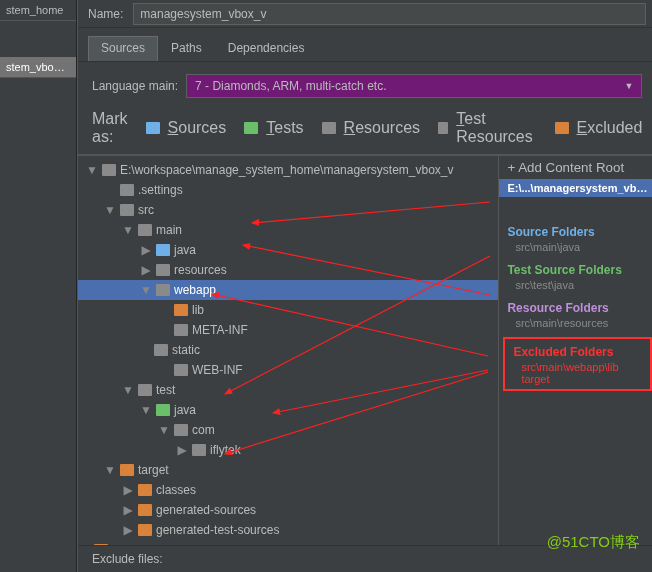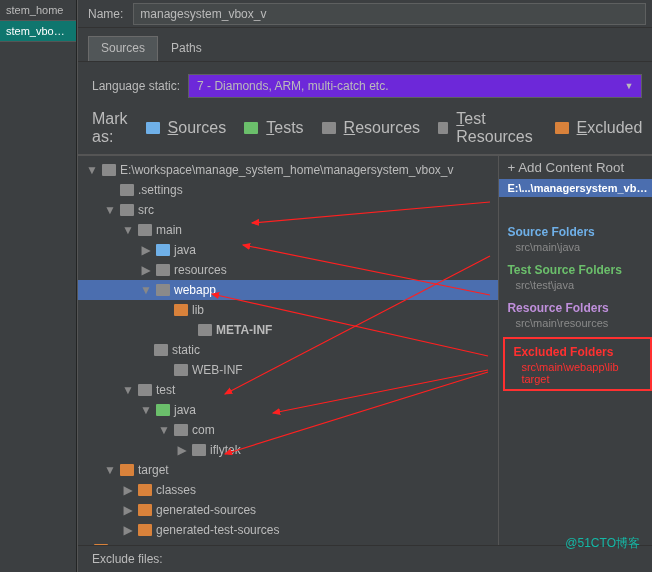--- a/index.html
+++ b/index.html
@@ -1,70 +1,71 @@
 <!DOCTYPE html>
 <html><head>
 <meta charset="utf-8">
 <style>
   * { margin: 0; padding: 0; box-sizing: border-box; font-family: "Segoe UI", Arial, sans-serif; }
   body { background: #3c3f41; color: #bbbbbb; font-size: 12px; width: 652px; height: 572px; overflow: hidden; position: relative; }
   .page { display: flex; height: 100%; }
   .left-strip { width: 77px; background: #3c3f41; border-right: 1px solid #232525; }
   .ls-tab { padding: 4px 6px; color: #bbbbbb; border-bottom: 1px solid #555; font-size: 11px; overflow: hidden; text-overflow: ellipsis; white-space: nowrap; }
-  .ls-tab.selected { background: #0f766e; color: #fff; }
+  .ls-tab.selected { background: #737373; color: #fff; margin-top: 36px; }
   .main { flex: 1; display: flex; flex-direction: column; border-left: 1px solid #555; }
   .name-row { display: flex; align-items: center; height: 28px; padding: 0 10px; border-bottom: 1px solid #323232; gap: 10px; }
   .name-row label { color: #bbbbbb; }
   .name-input { flex: 1; height: 22px; background: #45494a; border: 1px solid #5e6060; color: #bbbbbb; padding: 0 6px; font-size: 12px; }
   .tabs { display: flex; height: 26px; border-bottom: 1px solid #323232; padding-left: 10px; margin-top: 8px; }
   .tab { padding: 4px 12px; color: #bbbbbb; border: 1px solid transparent; cursor: pointer; }
   .tab.active { background: #515658; border: 1px solid #6a6a6a; border-bottom: none; }
   .lang-row { display: flex; align-items: center; padding: 12px 14px; gap: 8px; }
-  .lang-select { flex: 1; height: 24px; background: #6d28d9; border: 1px solid #5e6060; color: #bbbbbb; display: flex; align-items: center; justify-content: space-between; padding: 0 8px; cursor: pointer; }
+  .lang-select { flex: 1; height: 24px; background: #701a75; border: 1px solid #5e6060; color: #bbbbbb; display: flex; align-items: center; justify-content: space-between; padding: 0 8px; cursor: pointer; }
   .mark-row { display: flex; align-items: center; gap: 14px; padding: 0 14px 8px; border-bottom: 1px solid #555; font-size: 16px; }
   .mark-item { display: flex; align-items: center; gap: 4px; cursor: pointer; }
   .content { flex: 1; display: flex; overflow: hidden; border-top: 1px solid #555; }
   .tree { flex: 1; padding: 4px 0; overflow: auto; background: #3c3f41; }
   .tree-row { display: flex; align-items: center; height: 20px; padding-right: 6px; white-space: nowrap; cursor: pointer; }
   .tree-row.selected { background: #4b6eaf; color: #fff; }
   .arrow { display: inline-block; width: 12px; text-align: center; color: #888; }
   .ficon { display: inline-block; width: 14px; height: 12px; margin: 0 4px; border-radius: 1px; }
   .side-panel { width: 158px; background: #3c3f41; border-left: 1px solid #555; font-size: 12px; padding: 0; }
   .add-root { background: none; border: none; color: #bbbbbb; padding: 4px 8px; display: flex; align-items: center; gap: 6px; cursor: pointer; width: 100%; text-align: right; }
   .croot { background: #4b6eaf; color: #fff; padding: 3px 8px; font-weight: bold; font-size: 11px; overflow: hidden; text-overflow: ellipsis; }
   .section-title { font-weight: bold; padding: 6px 8px 0; }
   .section-items { padding: 2px 8px 4px 16px; font-size: 11px; }
   .blue { color: #6fb0e8; margin-top: 22px; } .green { color: #6bbf6b; } .purple { color: #bf8fdb; } .grey { color: #8a8a8a; }
   .excluded-box { border: 2px solid #ff3030; margin: 4px; }
   .excluded-box .section-title { color: #ff3030; }
   .excluded-box .section-items { color: #ff3030; }
   .bottom-row { padding: 6px 14px; border-top: 1px solid #323232; color: #bbbbbb; }
-  .watermark { position: absolute; right: 12px; bottom: 20px; color: #14b8a6; font-size: 12px; }
+  .watermark { position: absolute; right: 12px; bottom: 20px; color: #84cc16; font-size: 15px; }
   svg.overlay { position: absolute; pointer-events: none; top: 0; left: 0; }
   .chev { font-size: 9px; color: #bbb; }
 </style>
 </head>
 <body>
 
 <div class="page">
   <div class="left-strip" id="left-strip">
       <div class="ls-tab">stem_home</div>
       <div class="ls-tab selected">stem_vbox_v</div>
     </div>
   <div class="main">
     <div class="name-row">
       <label>Name:</label>
       <input class="name-input" value="managesystem_vbox_v" style="">
     </div>
     <div class="tabs" id="tabs">
         <div class="tab active">Sources</div>
         <div class="tab">Paths</div>
+        <div class="tab">Dependencies</div>
       </div>
     <div class="lang-row">
-      <span>Language static:</span>
+      <span>Language main:</span>
       <div class="lang-select">
         <span>7 - Diamonds, ARM, multi-catch etc.</span>
         <span class="chev">▼</span>
       </div>
     </div>
     <div class="mark-row" id="mark-row">
       <span>Mark as:</span>
     <span class="mark-item">
           <span class="ficon" style="background: rgb(111, 176, 232);"></span>
           <span><u>S</u>ources</span>
@@ -121,21 +122,21 @@
           <div class="tree-row selected" style="padding-left: 62px;">
             <span class="arrow">▼</span>
             <span class="ficon" style="background: rgb(138, 138, 138);"></span>
             <span>webapp</span>
           </div>
           <div class="tree-row" style="padding-left: 80px;">
             <span class="arrow"></span>
             <span class="ficon" style="background: rgb(217, 130, 59);"></span>
             <span>lib</span>
           </div>
-          <div class="tree-row" style="padding-left: 104px; font-weight: bold;">
+          <div class="tree-row" style="padding-left: 80px;">
             <span class="arrow"></span>
             <span class="ficon" style="background: rgb(138, 138, 138);"></span>
             <span>META-INF</span>
           </div>
           <div class="tree-row" style="padding-left: 60px;">
             <span class="arrow"></span>
             <span class="ficon" style="background: rgb(138, 138, 138);"></span>
             <span>static</span>
           </div>
           <div class="tree-row" style="padding-left: 80px;">

